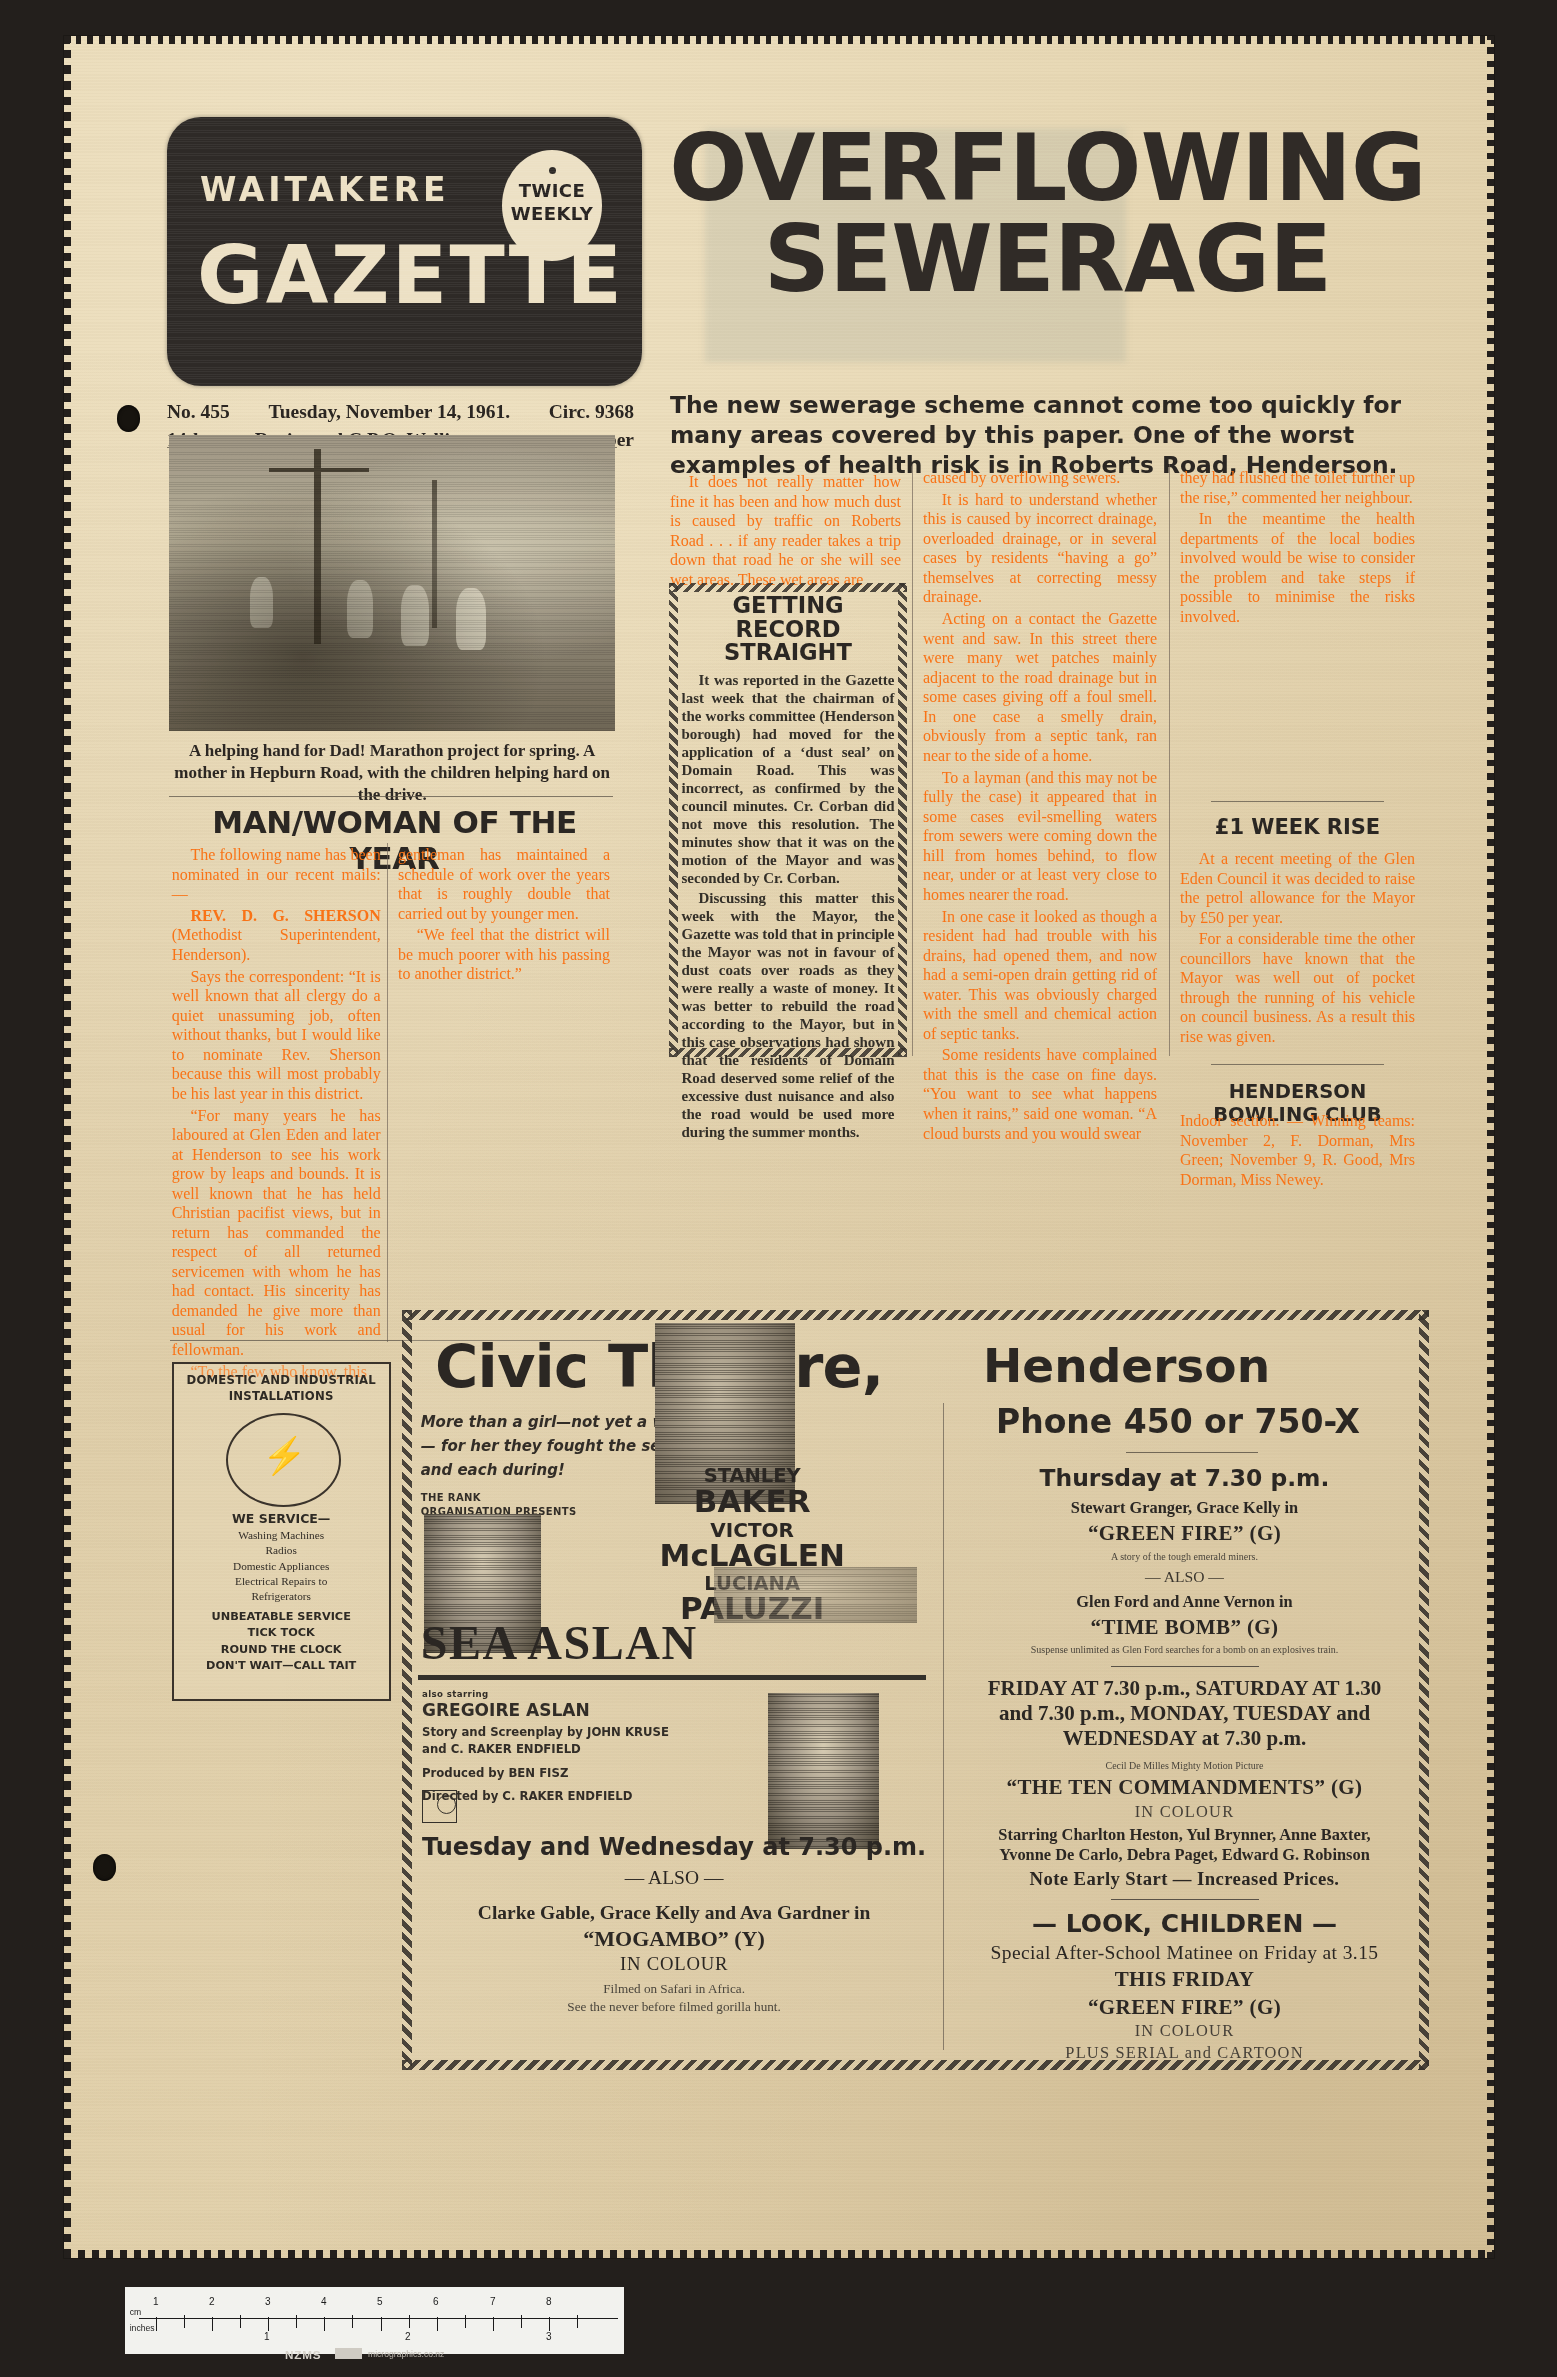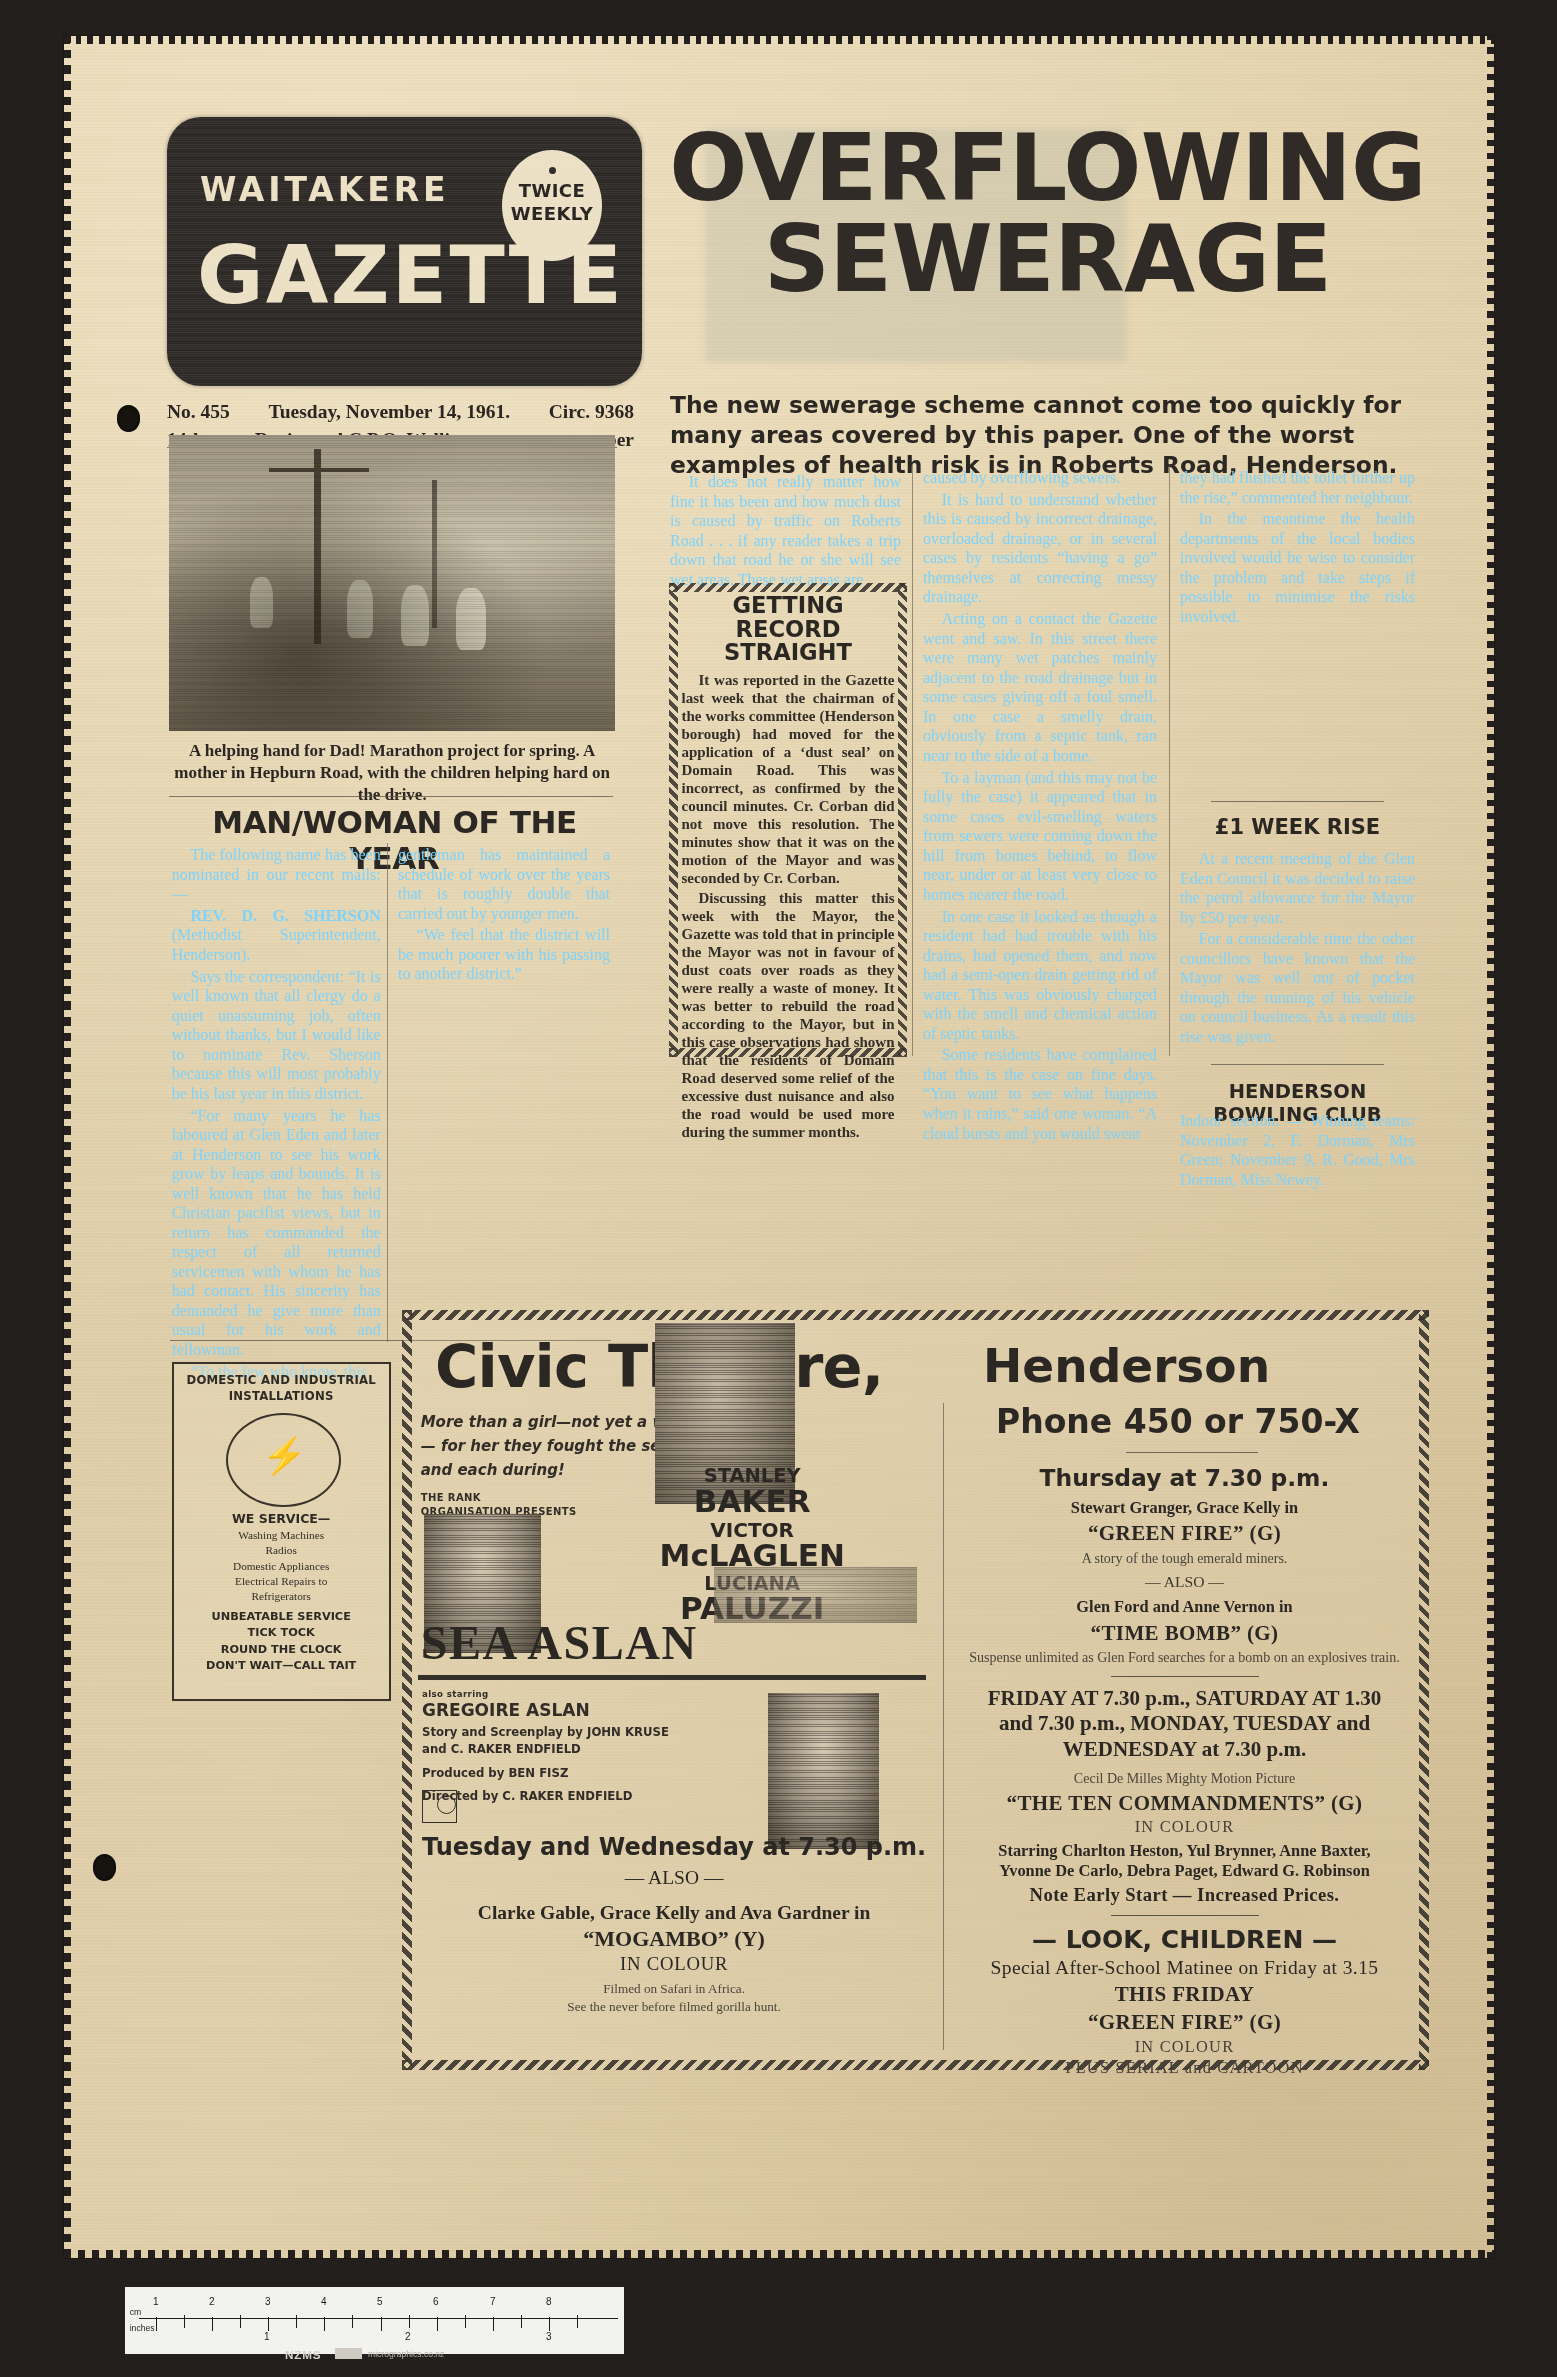--- a/index.html
+++ b/index.html
@@ -89,21 +89,21 @@
   .figure{position:absolute;background:rgba(235,230,210,.75);border-radius:40% 40% 20% 20%;}
 
   .photocap{position:absolute;left:4.7px;top:623px;width:441px;text-align:center;
     color:#2c2723;font-family:"Liberation Serif",serif;font-weight:700;font-size:17px;line-height:1.3;}
 
   
   .sechead{font-family:"DejaVu Sans",sans-serif;font-weight:700;color:#2b2723;}
   .h-manwoman{position:absolute;left:11px;top:687px;width:433px;text-align:center;font-size:31px;letter-spacing:-0.4px;}
 
   
-  .col{position:absolute;color:#7dd3fc;font-family:"Liberation Serif",serif;
+  .col{position:absolute;color:#f97316;font-family:"Liberation Serif",serif;
     font-size:16px;line-height:1.22;text-align:justify;}
   .col p{margin:0 0 2.3px;text-indent:18.7px;}
   .col p.noind{text-indent:0;}
   .col b{font-weight:700;}
 
   .boxstory{position:absolute;left:502px;top:466px;width:238px;height:474px;}
   .boxstory .wave{position:absolute;left:0;right:0;height:9.3px;
     background:repeating-linear-gradient(135deg,#35302a 0 3.9px,transparent 3.9px 7.8px);opacity:.85;}
   .boxstory .wv{position:absolute;top:0;bottom:0;width:9.3px;
     background:repeating-linear-gradient(45deg,#35302a 0 3.9px,transparent 3.9px 7.8px);opacity:.85;}
@@ -186,21 +186,21 @@
   .adleft-foot .cast{font-family:"Liberation Serif",serif;font-weight:700;font-size:19.5px;margin-top:13px;}
   .adleft-foot .film{font-family:"Liberation Serif",serif;font-weight:700;font-size:22px;margin-top:2.3px;}
   .adleft-foot .colour{font-family:"Liberation Serif",serif;font-size:18.7px;margin-top:1.6px;letter-spacing:0.8px;}
   .adleft-foot .note{font-family:"Liberation Serif",serif;font-size:13.2px;margin-top:4.7px;line-height:1.35;color:#4a453c;}
 
   .adright{position:absolute;left:555px;top:148px;width:455px;text-align:center;color:#2b2723;}
   .adright .day{font-family:"DejaVu Sans",sans-serif;font-weight:700;font-size:23.4px;margin-top:6.2px;}
   .adright .dayblk{font-family:"Liberation Serif",serif;font-weight:700;font-size:21px;line-height:1.2;}
   .adright .starline{font-family:"Liberation Serif",serif;font-weight:700;font-size:16.4px;margin-top:6.2px;}
   .adright .title{font-family:"Liberation Serif",serif;font-weight:700;font-size:21px;margin-top:3.1px;letter-spacing:0.4px;}
-  .adright .blurb{font-family:"Liberation Serif",serif;font-size:14px;margin-top:3.1px;color:#4a453c;line-height:1.3;}
+  .adright .blurb{font-family:"Liberation Serif",serif;font-size:10px;margin-top:3.1px;color:#4a453c;line-height:1.3;}
   .adright .also{font-family:"Liberation Serif",serif;font-size:15.6px;margin-top:5.5px;color:#3b362e;}
   .adright .sep{width:148px;height:0.8px;background:#5a5247;margin:9.3px auto;}
   .adright .colour{font-family:"Liberation Serif",serif;font-size:16.4px;letter-spacing:1.2px;margin-top:1.6px;color:#453f37;}
   .adright .big{font-family:"DejaVu Sans",sans-serif;font-weight:700;font-size:25px;margin-top:4.7px;}
 
   
   .ruler{position:absolute;left:125px;top:2287px;width:499px;height:67px;background:#f2f2ee;}
   .ruler .tick{position:absolute;bottom:23.4px;width:1.2px;background:#1c1c1c;}
   .ruler .tickb{position:absolute;top:28px;width:1.2px;background:#1c1c1c;}
   .ruler .num{position:absolute;font-family:"Liberation Sans",sans-serif;font-size:10px;color:#1c1c1c;}

